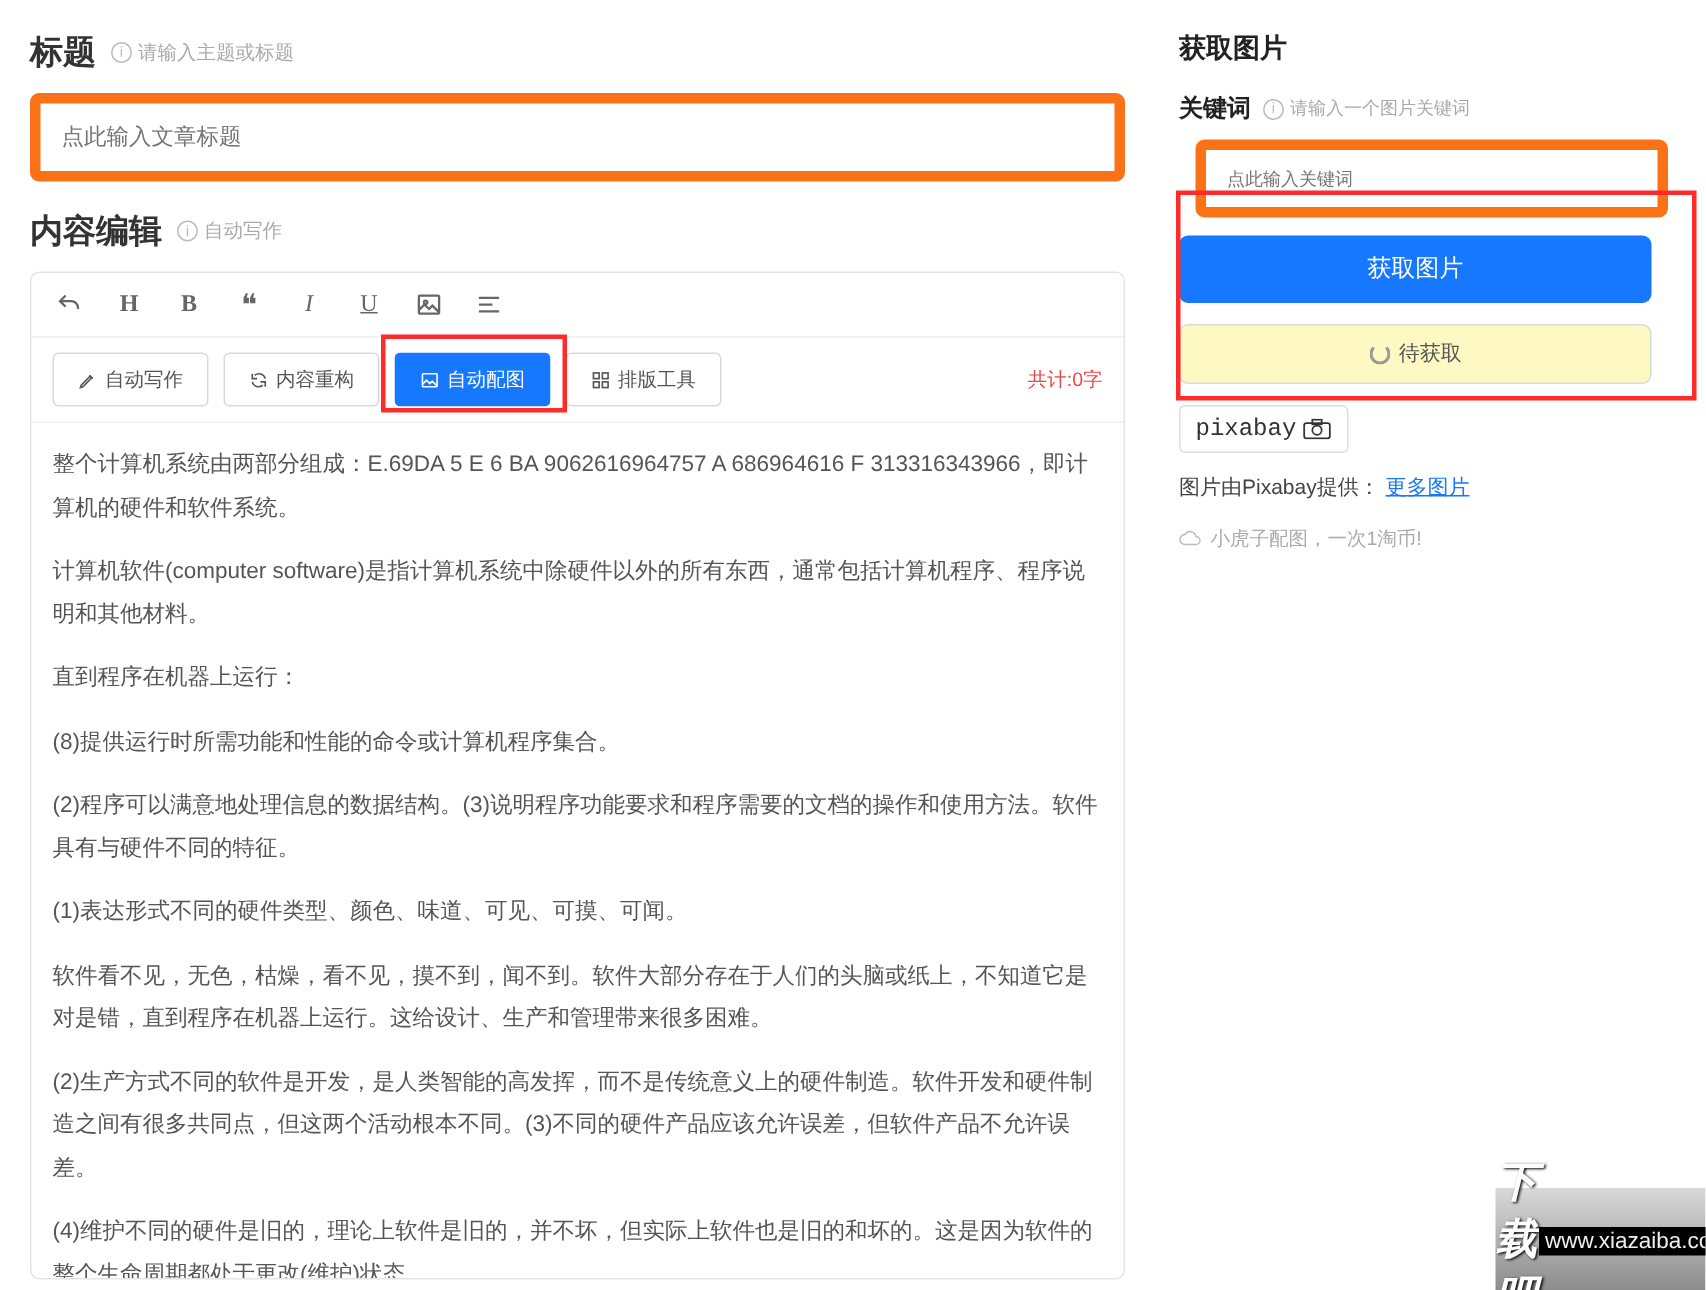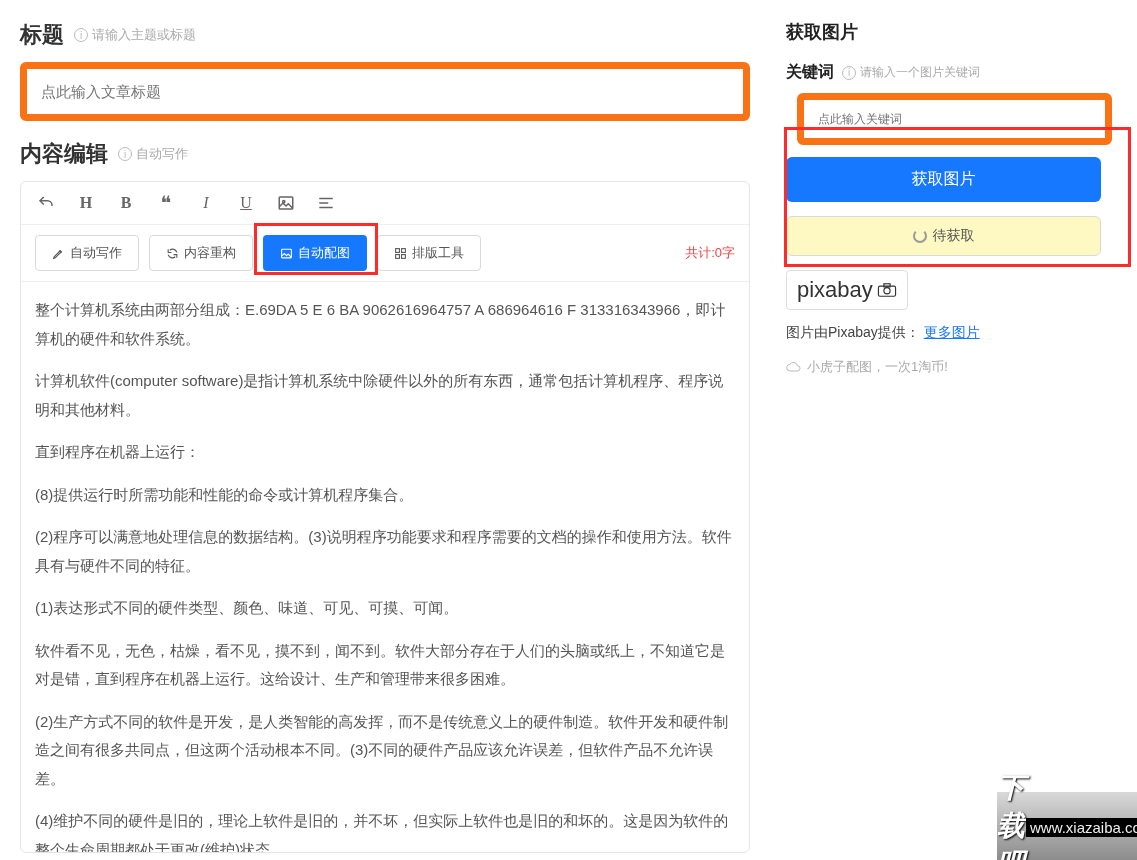--- a/index.html
+++ b/index.html
@@ -38,21 +38,21 @@
 
 .side-section { margin-bottom: 18px; }
 .side-head { display: flex; align-items: center; gap: 8px; margin-bottom: 10px; }
 .side-title { font-size: 18px; font-weight: 600; color: #222; }
 .side-hint { font-size: 12px; color: #aaa; display: inline-flex; align-items: center; gap: 4px; }
 
 .fetch-btn { width: 100%; background: #1677ff; color: #fff; border-radius: 6px; padding: 12px 0; font-size: 16px; display: flex; align-items: center; justify-content: center; cursor: pointer; margin-top: 12px; }
 .pending-btn { width: 100%; background: #fef9c3; border: 1px solid #d9d9d9; border-radius: 6px; padding: 10px 0; font-size: 14px; color: #555; display: flex; align-items: center; justify-content: center; gap: 6px; margin-top: 14px; cursor: pointer; }
 .spin { width: 14px; height: 14px; border: 2px solid #999; border-top-color: transparent; border-radius: 50%; }
 
-.pixabay-badge { display: inline-flex; align-items: center; gap: 4px; border: 1px solid #ddd; border-radius: 4px; padding: 6px 10px; font-family: Liberation Sans, sans-serif; font-size: 22px; color: #333; margin-top: 14px; }
+.pixabay-badge { display: inline-flex; align-items: center; gap: 4px; border: 1px solid #ddd; border-radius: 4px; padding: 6px 10px; font-family: Liberation Mono, monospace; font-size: 16px; color: #333; margin-top: 14px; }
 .cam-icon { width: 20px; height: 14px; }
 
 .provide-line { font-size: 14px; color: #444; margin-top: 14px; }
 .provide-line a { color: #1677ff; text-decoration: underline; }
 
 .tip-line { font-size: 13px; color: #aaa; margin-top: 16px; display: flex; align-items: center; gap: 5px; }
 .cloud-icon { width: 16px; height: 12px; }
 
 .watermark { position: absolute; right: 0; bottom: 0; width: 140px; height: 68px; background: linear-gradient(180deg, rgba(0,0,0,0.15), rgba(0,0,0,0.45)); color: #fff; display: flex; flex-direction: row; align-items: center; }
 .watermark .wm-top { font-size: 28px; font-weight: 900; font-style: italic; text-shadow: 1px 1px 2px #000; letter-spacing: 1px; }

